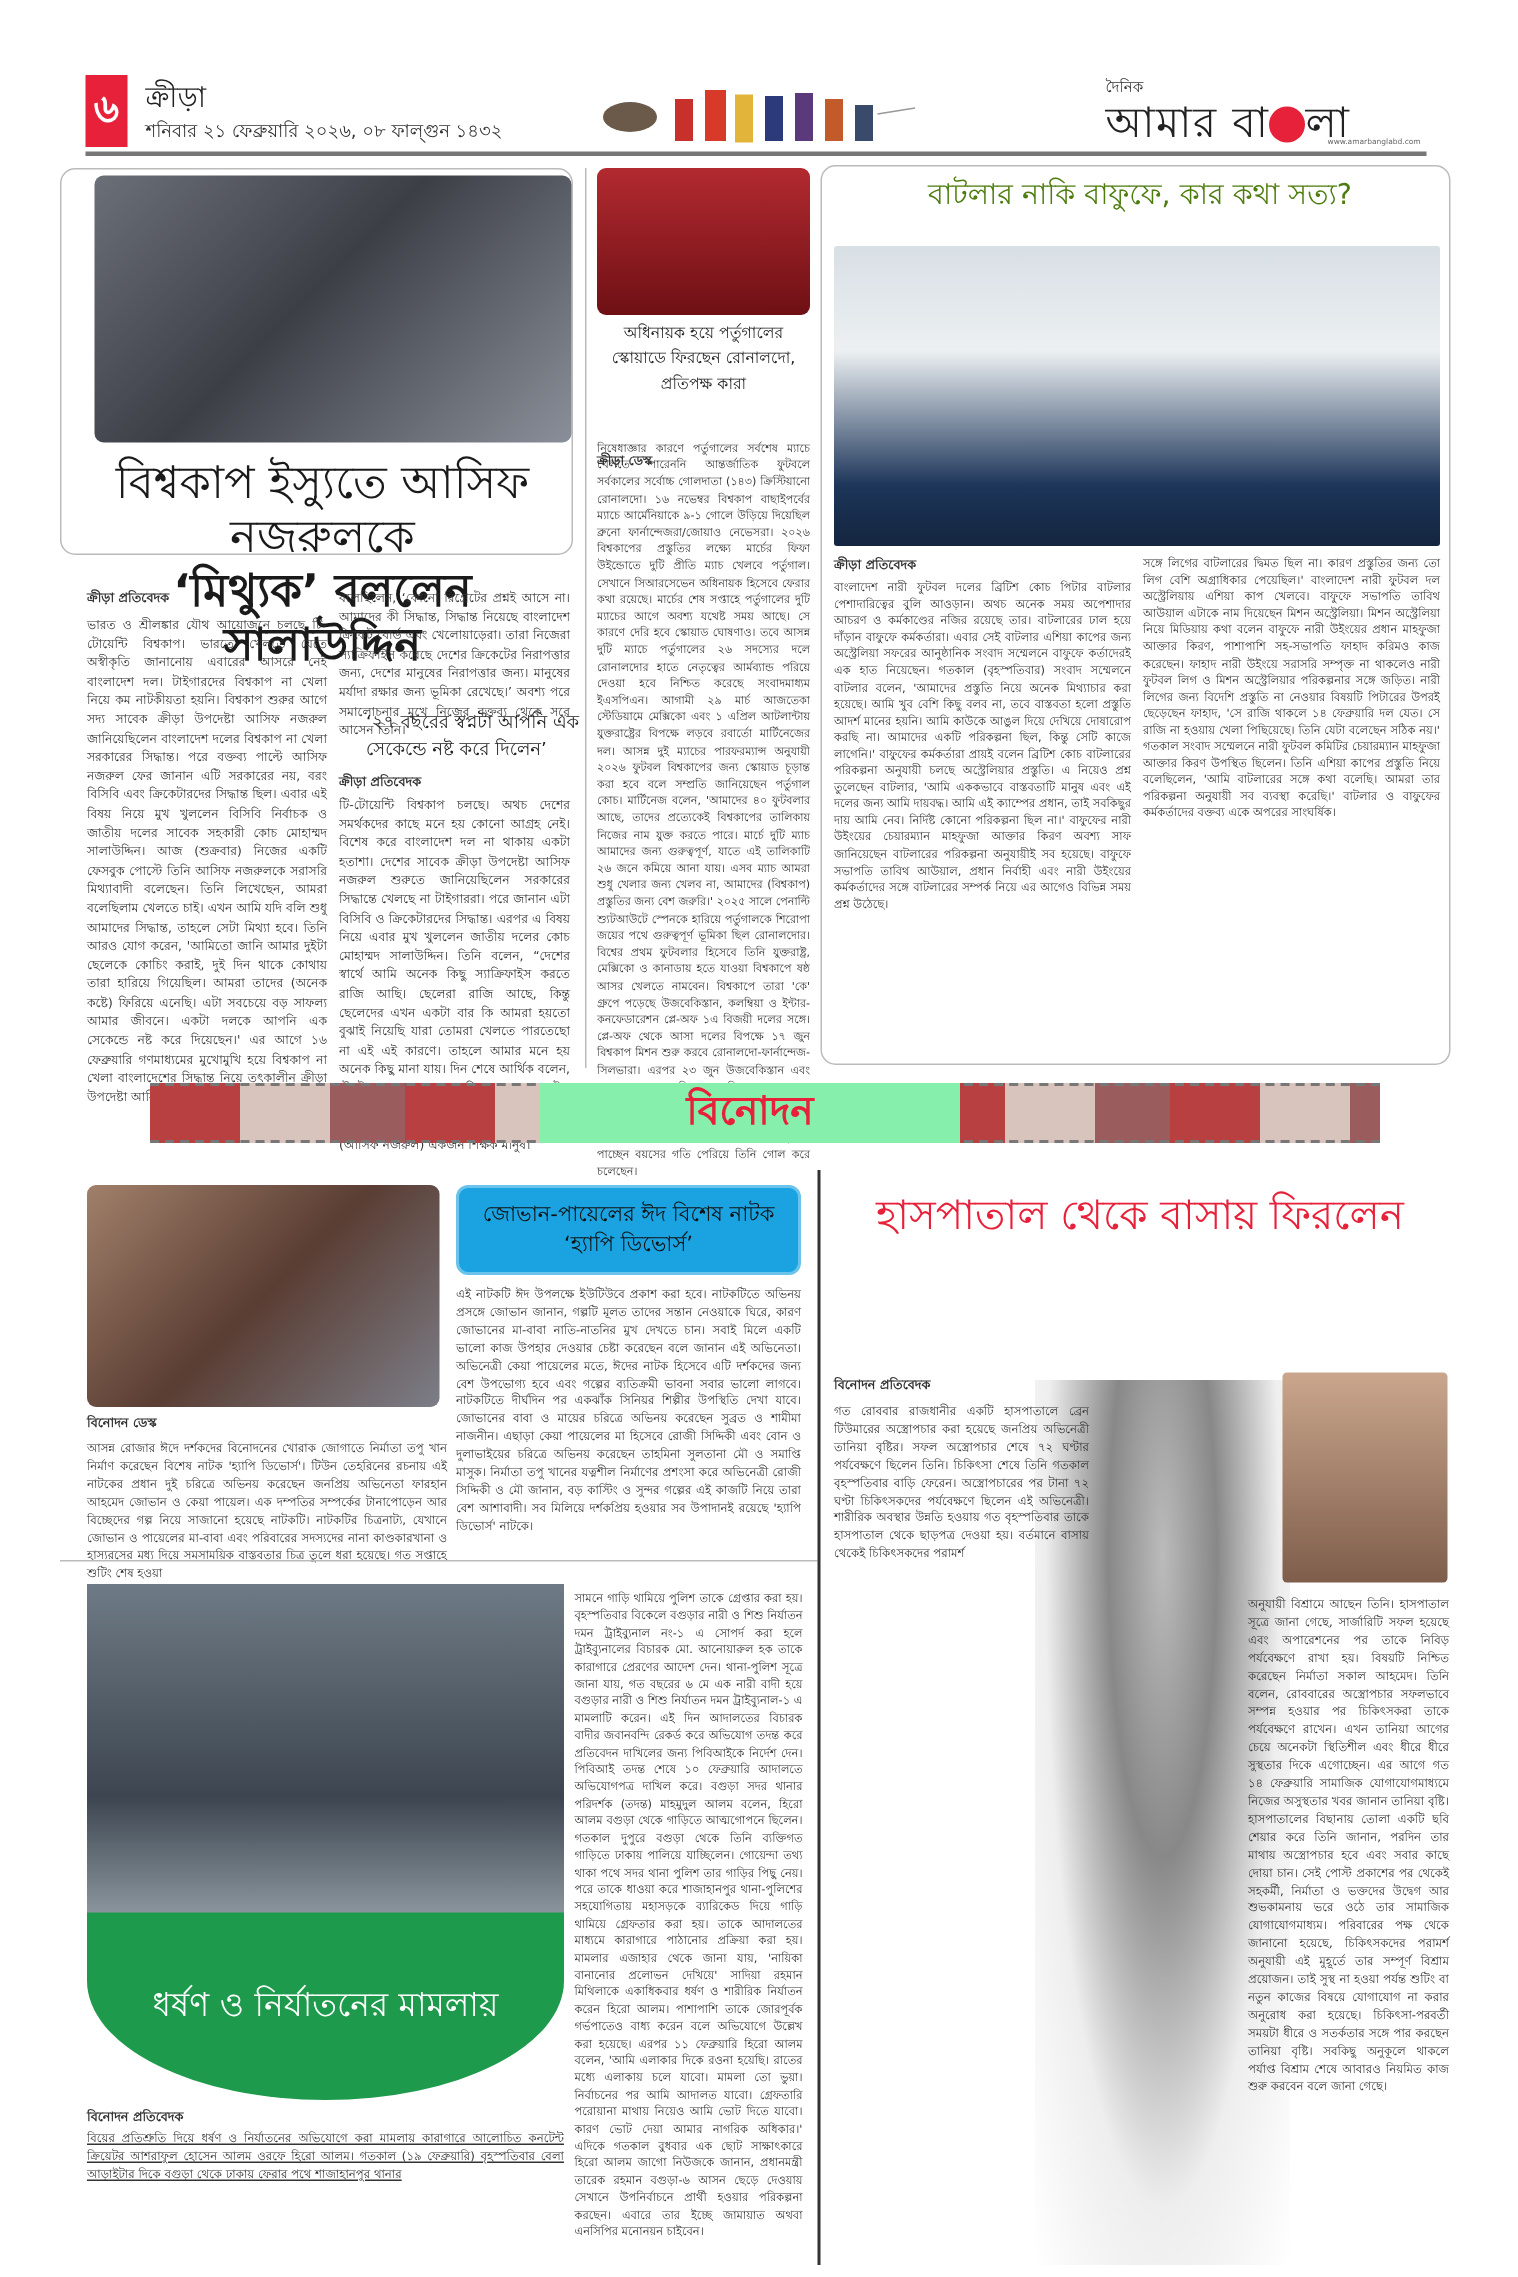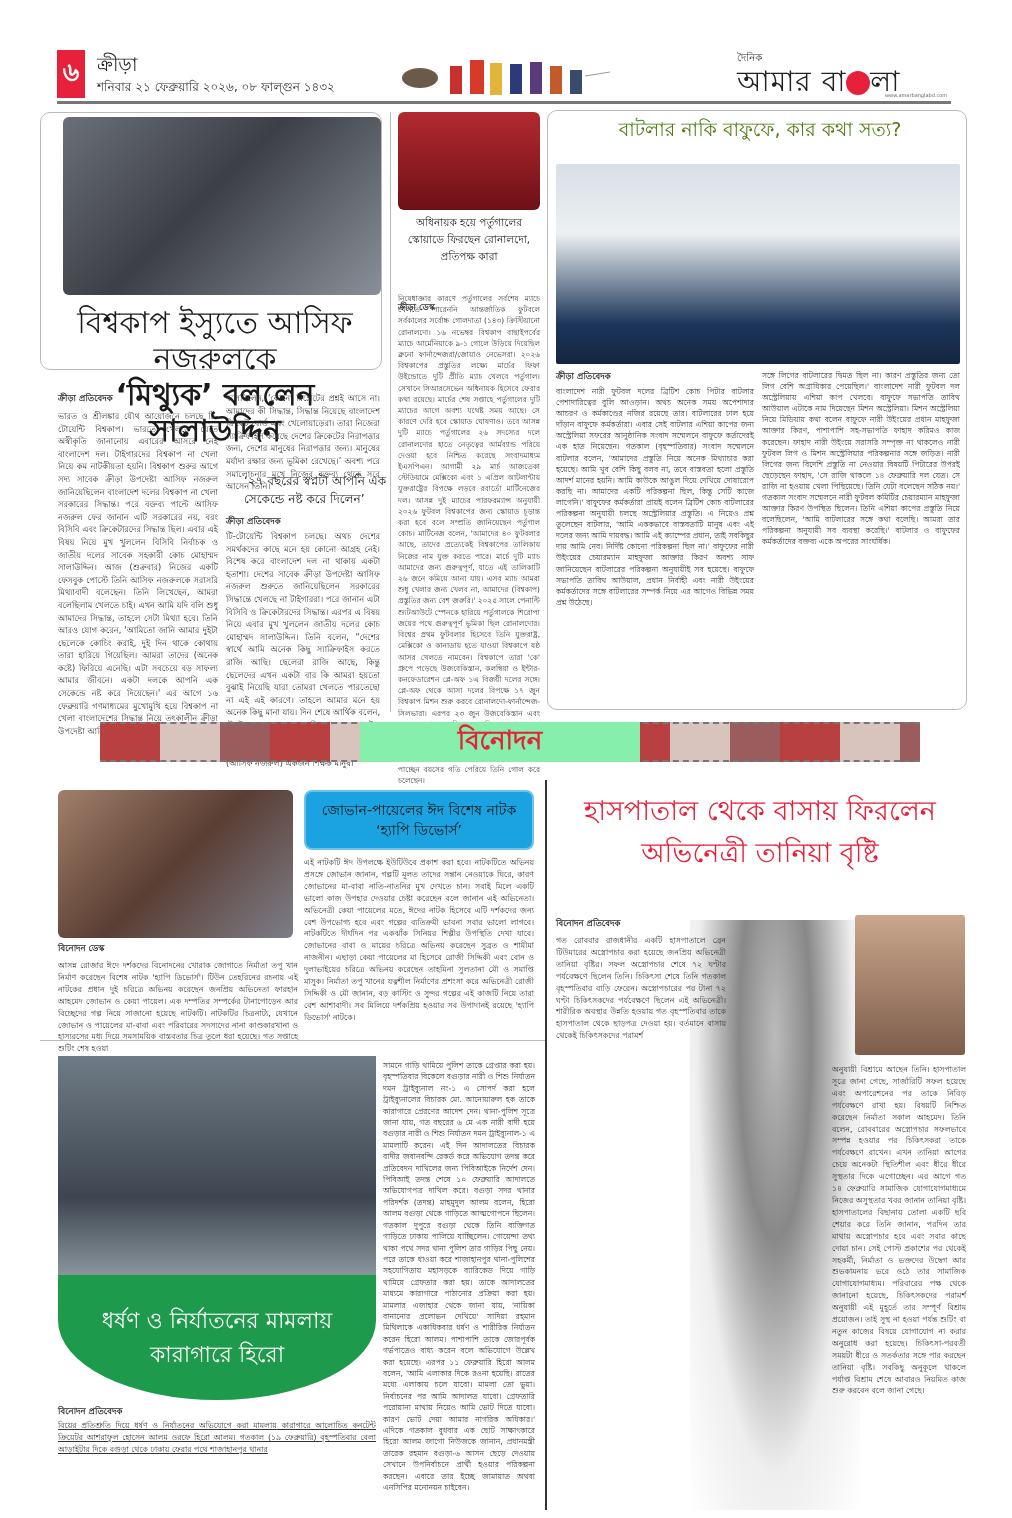--- a/index.html
+++ b/index.html
@@ -140,29 +140,27 @@
   <div id="s4-title">জোভান-পায়েলের ঈদ বিশেষ নাটক ‘হ্যাপি ডিভোর্স’</div>
 </div>
 <div class="abs txt" id="s4-col-right">এই নাটকটি ঈদ উপলক্ষে ইউটিউবে প্রকাশ করা হবে। নাটকটিতে অভিনয় প্রসঙ্গে জোভান জানান, গল্পটি মূলত তাদের সন্তান নেওয়াকে ঘিরে, কারণ জোভানের মা-বাবা নাতি-নাতনির মুখ দেখতে চান। সবাই মিলে একটি ভালো কাজ উপহার দেওয়ার চেষ্টা করেছেন বলে জানান এই অভিনেতা। অভিনেত্রী কেয়া পায়েলের মতে, ঈদের নাটক হিসেবে এটি দর্শকদের জন্য বেশ উপভোগ্য হবে এবং গল্পের ব্যতিক্রমী ভাবনা সবার ভালো লাগবে। নাটকটিতে দীর্ঘদিন পর একঝাঁক সিনিয়র শিল্পীর উপস্থিতি দেখা যাবে। জোভানের বাবা ও মায়ের চরিত্রে অভিনয় করেছেন সুব্রত ও শামীমা নাজনীন। এছাড়া কেয়া পায়েলের মা হিসেবে রোজী সিদ্দিকী এবং বোন ও দুলাভাইয়ের চরিত্রে অভিনয় করেছেন তাহমিনা সুলতানা মৌ ও সমাপ্তি মাসুক। নির্মাতা তপু খানের যত্নশীল নির্মাণের প্রশংসা করে অভিনেত্রী রোজী সিদ্দিকী ও মৌ জানান, বড় কাস্টিং ও সুন্দর গল্পের এই কাজটি নিয়ে তারা বেশ আশাবাদী। সব মিলিয়ে দর্শকপ্রিয় হওয়ার সব উপাদানই রয়েছে 'হ্যাপি ডিভোর্স' নাটকে।</div>
 <div class="abs txt" id="s4-col-left">আসন্ন রোজার ঈদে দর্শকদের বিনোদনের খোরাক জোগাতে নির্মাতা তপু খান নির্মাণ করেছেন বিশেষ নাটক 'হ্যাপি ডিভোর্স'। টিউন তেহরিনের রচনায় এই নাটকের প্রধান দুই চরিত্রে অভিনয় করেছেন জনপ্রিয় অভিনেতা ফারহান আহমেদ জোভান ও কেয়া পায়েল। এক দম্পতির সম্পর্কের টানাপোড়েন আর বিচ্ছেদের গল্প নিয়ে সাজানো হয়েছে নাটকটি। নাটকটির চিত্রনাট্য, যেখানে জোভান ও পায়েলের মা-বাবা এবং পরিবারের সদস্যদের নানা কাণ্ডকারখানা ও হাস্যরসের মধ্য দিয়ে সমসাময়িক বাস্তবতার চিত্র তুলে ধরা হয়েছে। গত সপ্তাহে শুটিং শেষ হওয়া</div>
 <div class="hrule" style="left:40px;top:1040px;width:505px;"></div>
 
 <div class="abs photo" id="s5-photo"></div>
 <div class="abs" id="s5-banner">
   <div id="s5-headline">
     <div>ধর্ষণ ও নির্যাতনের মামলায়</div>
-    <div>কারাগারে হিরো</div>
   </div>
 </div>
 <div class="abs byline" id="s5-byline">বিনোদন প্রতিবেদক</div>
 <div class="abs txt" id="s5-col-left">বিয়ের প্রতিশ্রুতি দিয়ে ধর্ষণ ও নির্যাতনের অভিযোগে করা মামলায় কারাগারে আলোচিত কনটেন্ট ক্রিয়েটর আশরাফুল হোসেন আলম ওরফে হিরো আলম। গতকাল (১৯ ফেব্রুয়ারি) বৃহস্পতিবার বেলা আড়াইটার দিকে বগুড়া থেকে ঢাকায় ফেরার পথে শাজাহানপুর থানার</div>
 <div class="abs txt" id="s5-col-right">সামনে গাড়ি থামিয়ে পুলিশ তাকে গ্রেপ্তার করা হয়। বৃহস্পতিবার বিকেলে বগুড়ার নারী ও শিশু নির্যাতন দমন ট্রাইব্যুনাল নং-১ এ সোপর্দ করা হলে ট্রাইব্যুনালের বিচারক মো. আনোয়ারুল হক তাকে কারাগারে প্রেরণের আদেশ দেন। থানা-পুলিশ সূত্রে জানা যায়, গত বছরের ৬ মে এক নারী বাদী হয়ে বগুড়ার নারী ও শিশু নির্যাতন দমন ট্রাইব্যুনাল-১ এ মামলাটি করেন। এই দিন আদালতের বিচারক বাদীর জবানবন্দি রেকর্ড করে অভিযোগ তদন্ত করে প্রতিবেদন দাখিলের জন্য পিবিআইকে নির্দেশ দেন। পিবিআই তদন্ত শেষে ১০ ফেব্রুয়ারি আদালতে অভিযোগপত্র দাখিল করে। বগুড়া সদর থানার পরিদর্শক (তদন্ত) মাহমুদুল আলম বলেন, হিরো আলম বগুড়া থেকে গাড়িতে আত্মগোপনে ছিলেন। গতকাল দুপুরে বগুড়া থেকে তিনি ব্যক্তিগত গাড়িতে ঢাকায় পালিয়ে যাচ্ছিলেন। গোয়েন্দা তথ্য থাকা পথে সদর থানা পুলিশ তার গাড়ির পিছু নেয়। পরে তাকে ধাওয়া করে শাজাহানপুর থানা-পুলিশের সহযোগিতায় মহাসড়কে ব্যারিকেড দিয়ে গাড়ি থামিয়ে গ্রেফতার করা হয়। তাকে আদালতের মাধ্যমে কারাগারে পাঠানোর প্রক্রিয়া করা হয়। মামলার এজাহার থেকে জানা যায়, 'নায়িকা বানানোর প্রলোভন দেখিয়ে' সাদিয়া রহমান মিথিলাকে একাধিকবার ধর্ষণ ও শারীরিক নির্যাতন করেন হিরো আলম। পাশাপাশি তাকে জোরপূর্বক গর্ভপাতেও বাধ্য করেন বলে অভিযোগে উল্লেখ করা হয়েছে। এরপর ১১ ফেব্রুয়ারি হিরো আলম বলেন, 'আমি এলাকার দিকে রওনা হয়েছি। রাতের মধ্যে এলাকায় চলে যাবো। মামলা তো ভুয়া। নির্বাচনের পর আমি আদালত যাবো। গ্রেফতারি পরোয়ানা মাথায় নিয়েও আমি ভোট দিতে যাবো। কারণ ভোট দেয়া আমার নাগরিক অধিকার।' এদিকে গতকাল বুধবার এক ছোট সাক্ষাৎকারে হিরো আলম জাগো নিউজকে জানান, প্রধানমন্ত্রী তারেক রহমান বগুড়া-৬ আসন ছেড়ে দেওয়ায় সেখানে উপনির্বাচনে প্রার্থী হওয়ার পরিকল্পনা করছেন। এবারে তার ইচ্ছে জামায়াত অথবা এনসিপির মনোনয়ন চাইবেন।</div>
 <div class="vrule" style="left:545px;top:780px;height:730px;background:#333;width:2px;"></div>
 
 <div class="abs" id="s6-headline">
   <div>হাসপাতাল থেকে বাসায় ফিরলেন</div>
-  <div>অভিনেত্রী তানিয়া বৃষ্টি</div>
 </div>
 <div class="abs" id="s6-photo-main"></div>
 <div class="abs" id="s6-photo-inset"></div>
 <div class="abs byline" id="s6-byline">বিনোদন প্রতিবেদক</div>
 <div class="abs txt" id="s6-col-left">গত রোববার রাজধানীর একটি হাসপাতালে ব্রেন টিউমারের অস্ত্রোপচার করা হয়েছে জনপ্রিয় অভিনেত্রী তানিয়া বৃষ্টির। সফল অস্ত্রোপচার শেষে ৭২ ঘণ্টার পর্যবেক্ষণে ছিলেন তিনি। চিকিৎসা শেষে তিনি গতকাল বৃহস্পতিবার বাড়ি ফেরেন। অস্ত্রোপচারের পর টানা ৭২ ঘণ্টা চিকিৎসকদের পর্যবেক্ষণে ছিলেন এই অভিনেত্রী। শারীরিক অবস্থার উন্নতি হওয়ায় গত বৃহস্পতিবার তাকে হাসপাতাল থেকে ছাড়পত্র দেওয়া হয়। বর্তমানে বাসায় থেকেই চিকিৎসকদের পরামর্শ</div>
 <div class="abs txt" id="s6-col-right">অনুযায়ী বিশ্রামে আছেন তিনি। হাসপাতাল সূত্রে জানা গেছে, সার্জারিটি সফল হয়েছে এবং অপারেশনের পর তাকে নিবিড় পর্যবেক্ষণে রাখা হয়। বিষয়টি নিশ্চিত করেছেন নির্মাতা সকাল আহমেদ। তিনি বলেন, রোববারের অস্ত্রোপচার সফলভাবে সম্পন্ন হওয়ার পর চিকিৎসকরা তাকে পর্যবেক্ষণে রাখেন। এখন তানিয়া আগের চেয়ে অনেকটা স্থিতিশীল এবং ধীরে ধীরে সুস্থতার দিকে এগোচ্ছেন। এর আগে গত ১৪ ফেব্রুয়ারি সামাজিক যোগাযোগমাধ্যমে নিজের অসুস্থতার খবর জানান তানিয়া বৃষ্টি। হাসপাতালের বিছানায় তোলা একটি ছবি শেয়ার করে তিনি জানান, পরদিন তার মাথায় অস্ত্রোপচার হবে এবং সবার কাছে দোয়া চান। সেই পোস্ট প্রকাশের পর থেকেই সহকর্মী, নির্মাতা ও ভক্তদের উদ্বেগ আর শুভকামনায় ভরে ওঠে তার সামাজিক যোগাযোগমাধ্যম। পরিবারের পক্ষ থেকে জানানো হয়েছে, চিকিৎসকদের পরামর্শ অনুযায়ী এই মুহূর্তে তার সম্পূর্ণ বিশ্রাম প্রয়োজন। তাই সুস্থ না হওয়া পর্যন্ত শুটিং বা নতুন কাজের বিষয়ে যোগাযোগ না করার অনুরোধ করা হয়েছে। চিকিৎসা-পরবর্তী সময়টা ধীরে ও সতর্কতার সঙ্গে পার করছেন তানিয়া বৃষ্টি। সবকিছু অনুকূলে থাকলে পর্যাপ্ত বিশ্রাম শেষে আবারও নিয়মিত কাজ শুরু করবেন বলে জানা গেছে।</div>
 
 </body></html>

